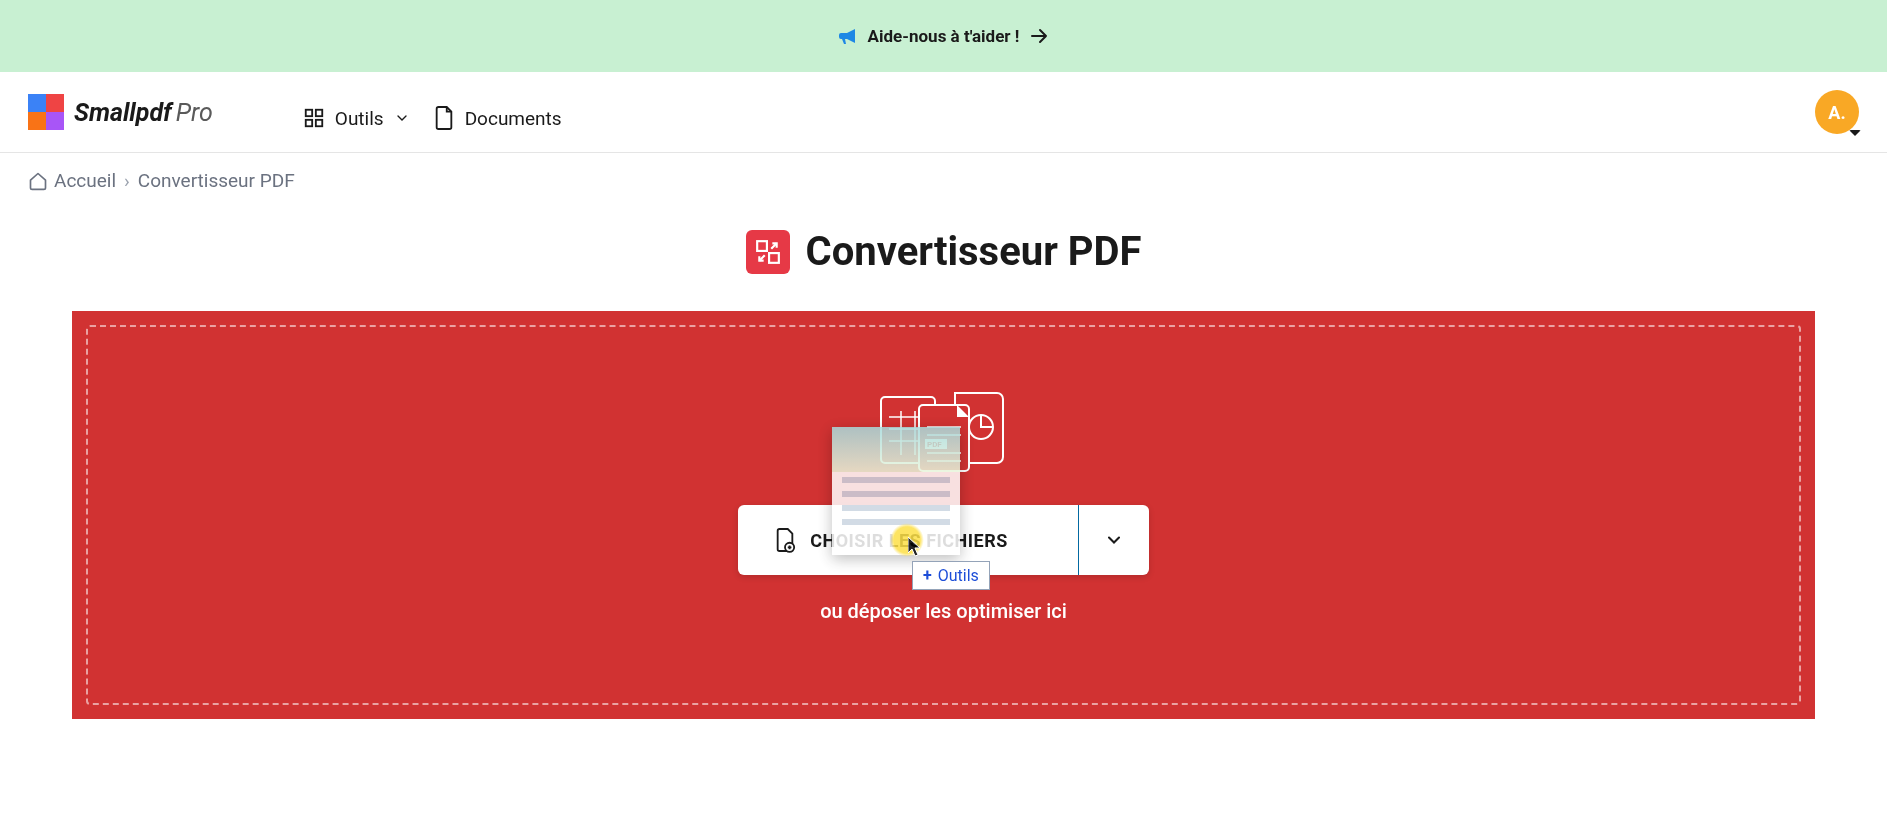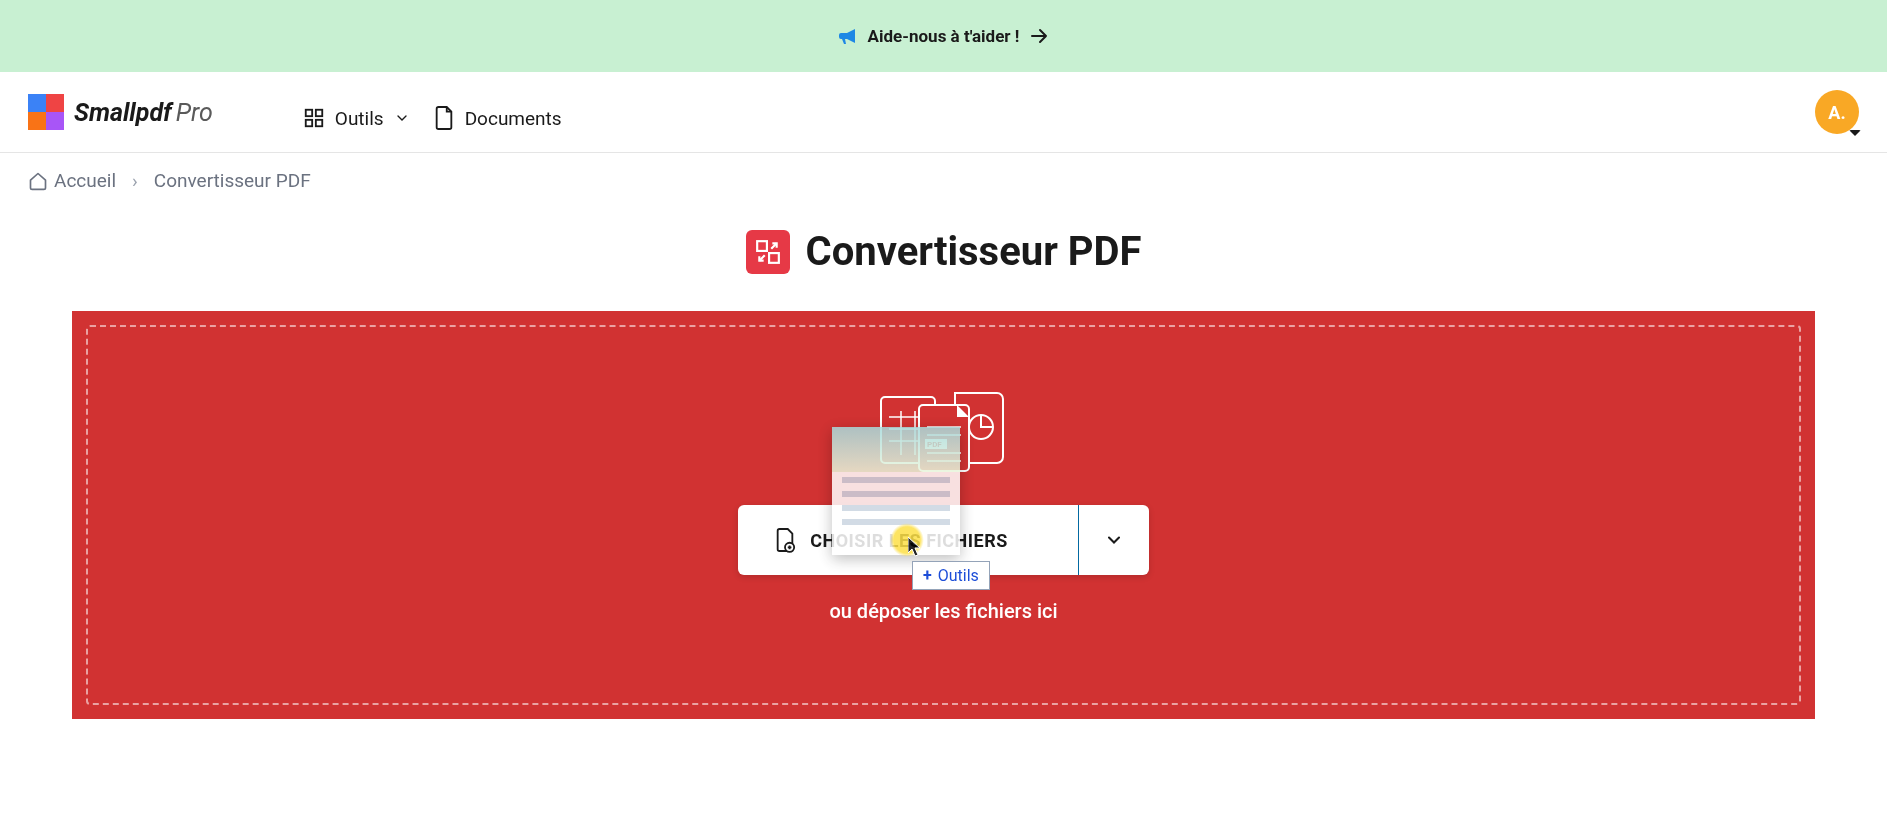--- a/index.html
+++ b/index.html
@@ -94,21 +94,21 @@
     border-right: 6px solid transparent;
     border-top: 6px solid #1a1a1a;
     background: #fff;
     border-radius: 2px;
   }
 
   
   .breadcrumb {
     display: flex;
     align-items: center;
-    gap: 16px;
+    gap: 8px;
     padding: 16px 28px;
     font-size: 19px;
     color: #6b7280;
   }
   .breadcrumb a {
     display: flex;
     align-items: center;
     gap: 6px;
     color: #6b7280;
     text-decoration: none;
@@ -370,21 +370,21 @@
         </svg>
         <span>CHOISIR LES FICHIERS</span>
       </div>
       <div class="choose-caret">
         <svg width="20" height="20" viewBox="0 0 24 24">
           <path d="M6 9l6 6 6-6" stroke="#1a1a1a" stroke-width="2.5" fill="none" stroke-linecap="round"></path>
         </svg>
       </div>
     </div>
 
-    <div class="drop-hint">ou déposer les fichiers ici</div>
+    <div class="drop-hint">ou déposer les optimiser ici</div>
 
     <div class="drag-preview">
       <div class="drag-doc">
         <div class="bars">
             <div></div>
             <div></div>
             <div></div>
             <div></div>
           </div>
       </div>

